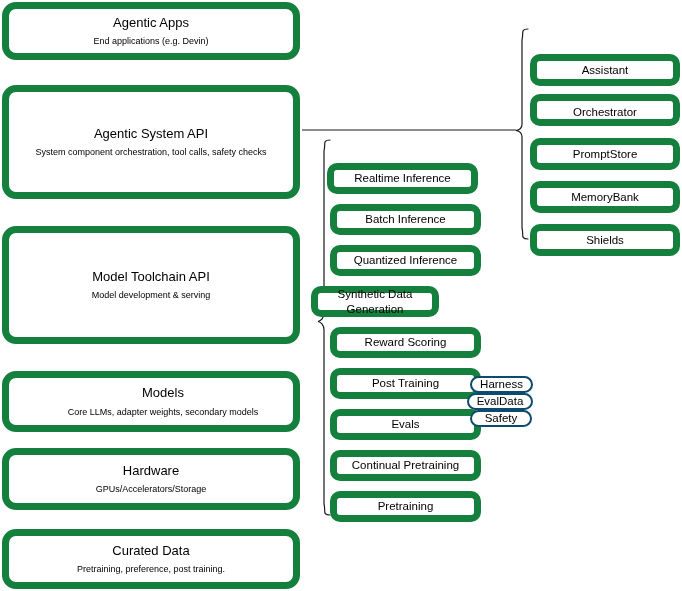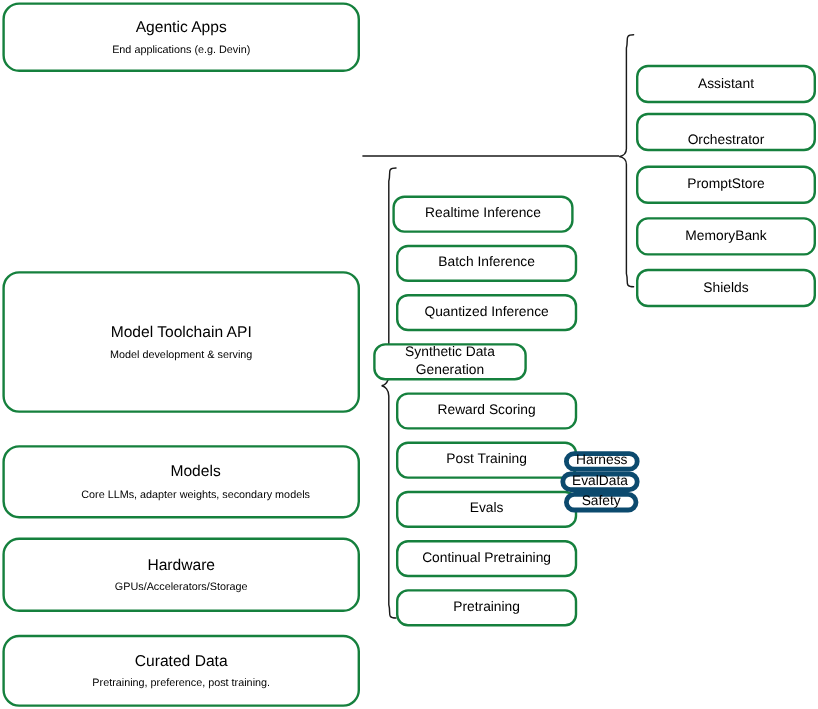--- a/index.html
+++ b/index.html
@@ -17,21 +17,21 @@
     overflow: hidden;
   }
   #canvas {
     position: absolute;
     left: 0; top: 0;
     width: 682px;
     height: 591px;
   }
   .box {
     position: absolute;
-    border: 2px solid #15803d;
+    border: 7px solid #15803d;
     border-radius: 12px;
     background: #ffffff;
     display: flex;
     flex-direction: column;
     align-items: center;
     justify-content: center;
     text-align: center;
     line-height: 1.25;
   }
   .stack-box {
@@ -46,21 +46,21 @@
     color: #000;
     margin-top: 5px;
   }
   .mid-box, .right-box {
     border-radius: 10px;
     font-size: 11.5px;
     margin-top: 20px;
   }
   .pill {
     position: absolute;
-    border: 4px solid #0c4a6e;
+    border: 2px solid #0c4a6e;
     border-radius: 999px;
     background: #ffffff;
     display: flex;
     align-items: center;
     justify-content: center;
     font-size: 11.5px;
     line-height: 1;
     z-index: 5;
   }
   svg.overlay {
@@ -99,20 +99,24 @@
              C 326 511, 322 515, 330 515" fill="none" stroke="#1a1a1a" stroke-width="1.2" stroke-linecap="round"></path>
   </svg>
 
   <div class="boxlayer">
 
     <div class="box stack-box" style="left:2px; top:2px; width:298px; height:58px;">
       <div class="title">Agentic Apps</div>
       <div class="subtitle">End applications (e.g. Devin)</div>
     </div>
 
+    <div class="box stack-box" style="left:2px; top:85px; width:298px; height:114px;">
+      <div class="title">Agentic System API</div>
+      <div class="subtitle">System component orchestration, tool calls, safety checks</div>
+    </div>
 
     <div class="box stack-box" style="left:2px; top:226px; width:298px; height:118px;">
       <div class="title">Model Toolchain API</div>
       <div class="subtitle">Model development &amp; serving</div>
     </div>
 
     <div class="box stack-box" style="left:2px; top:371px; width:298px; height:61px;padding-left:24px;">
       <div class="title">Models</div>
       <div class="subtitle">Core LLMs, adapter weights, secondary models</div>
     </div>

